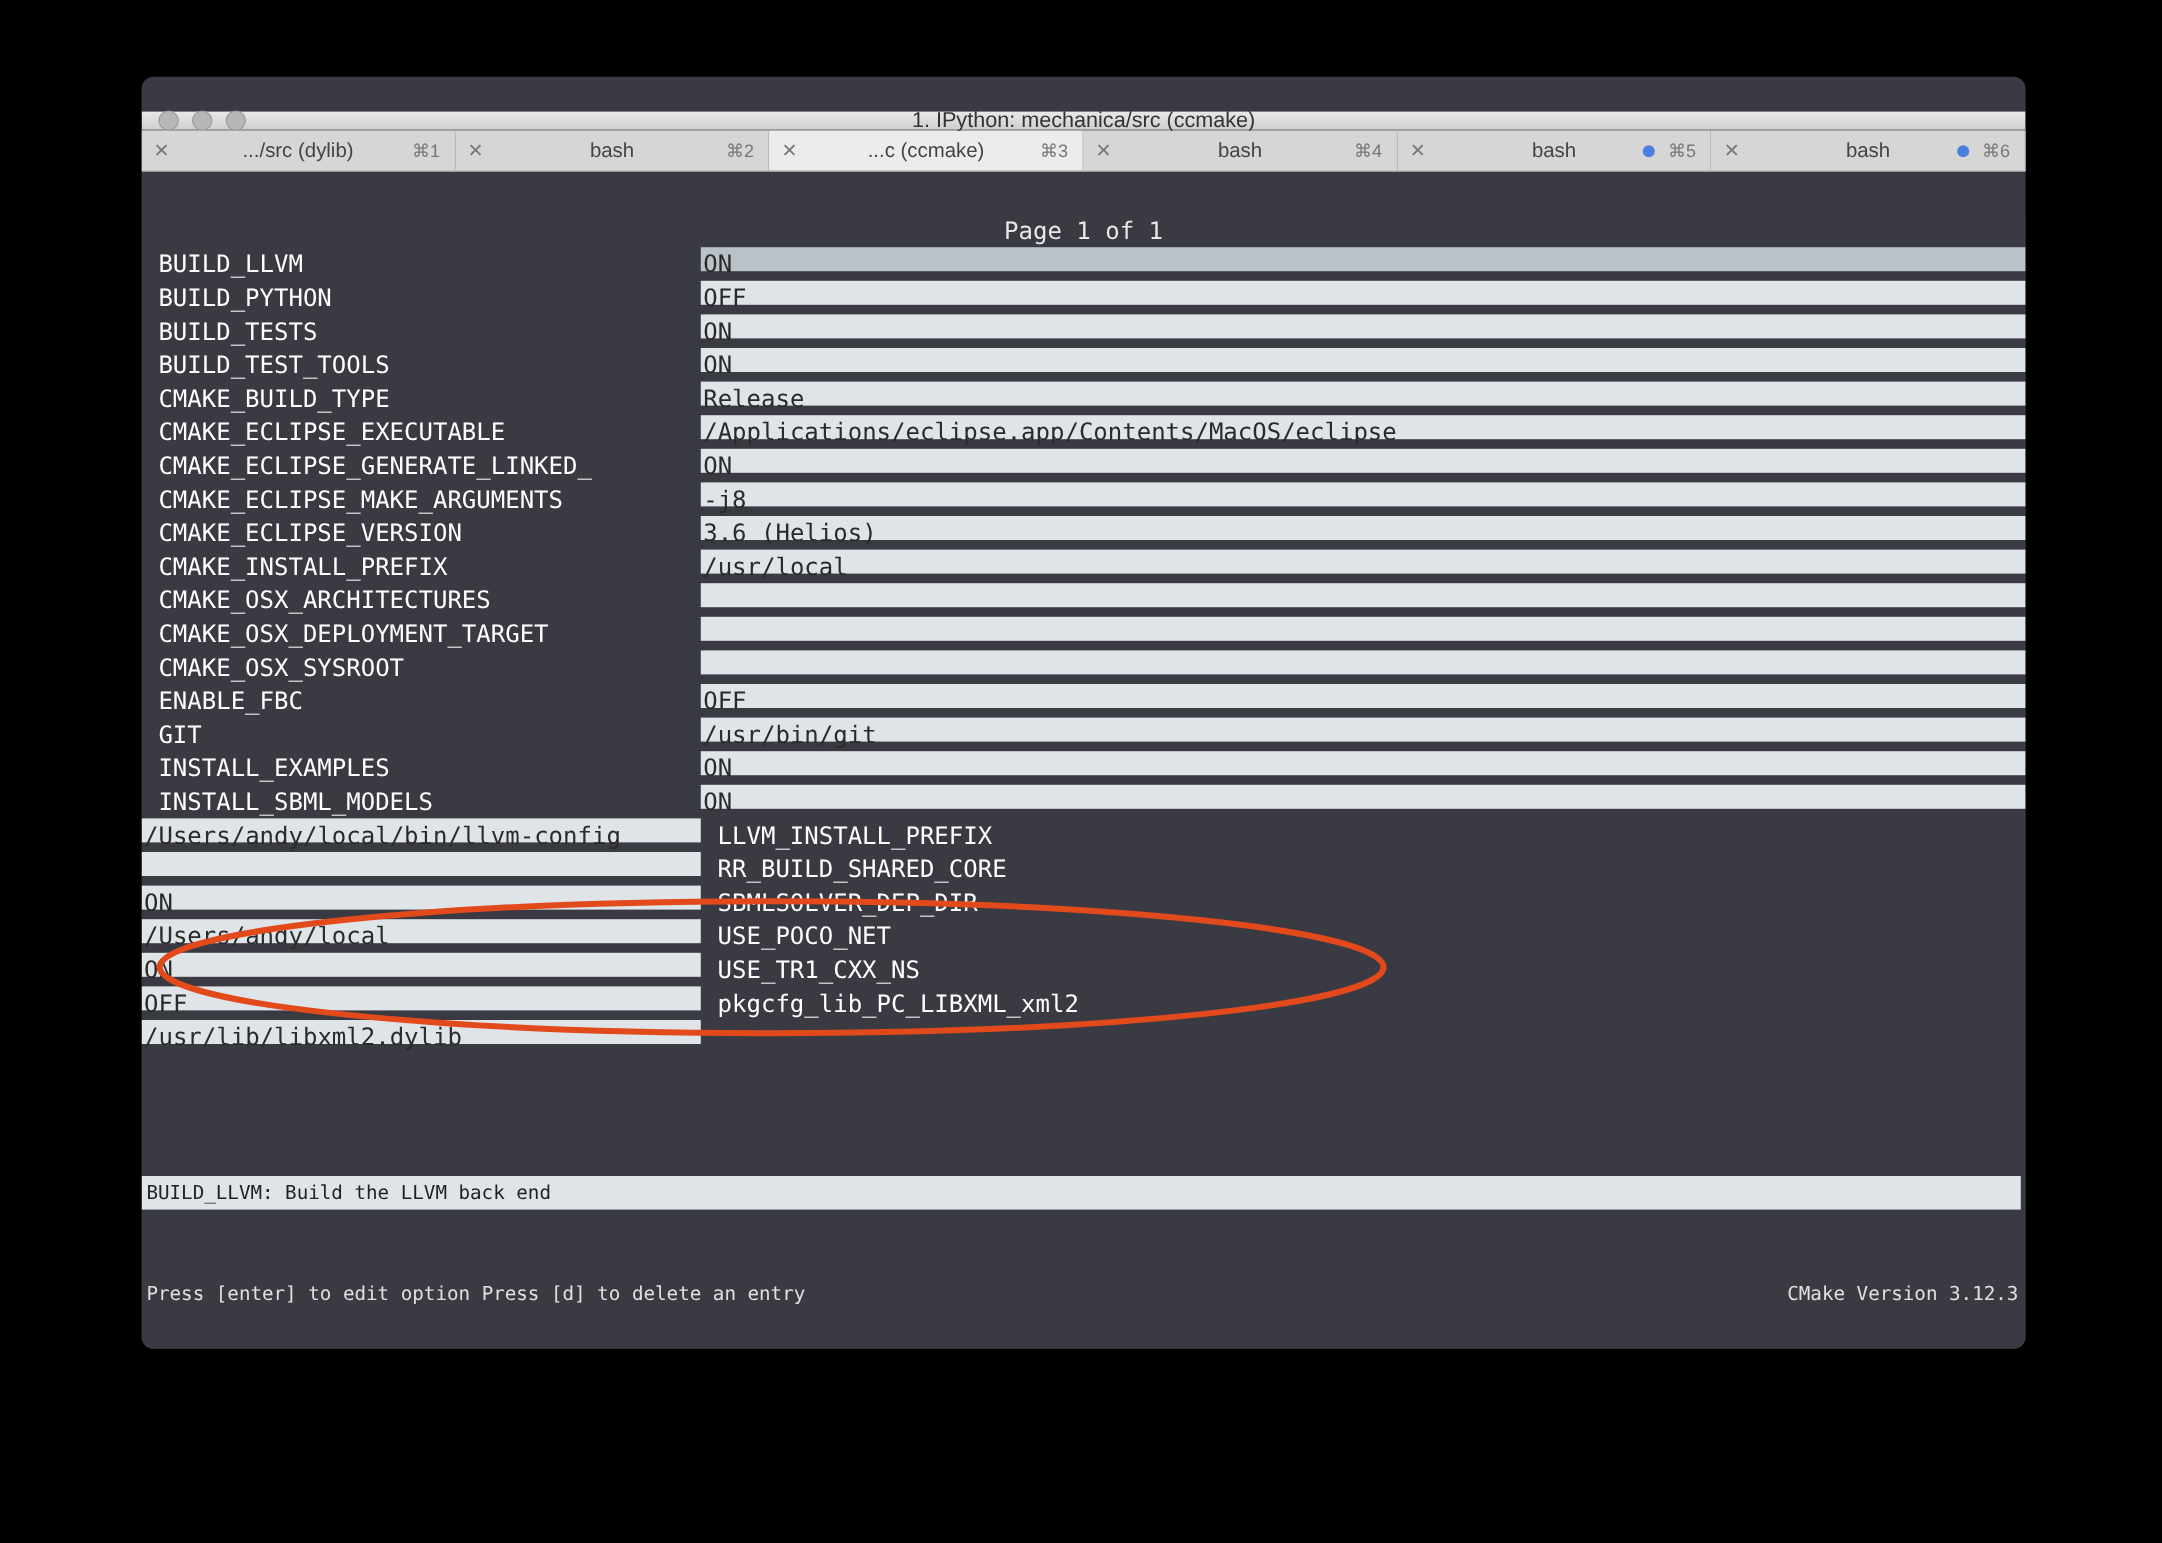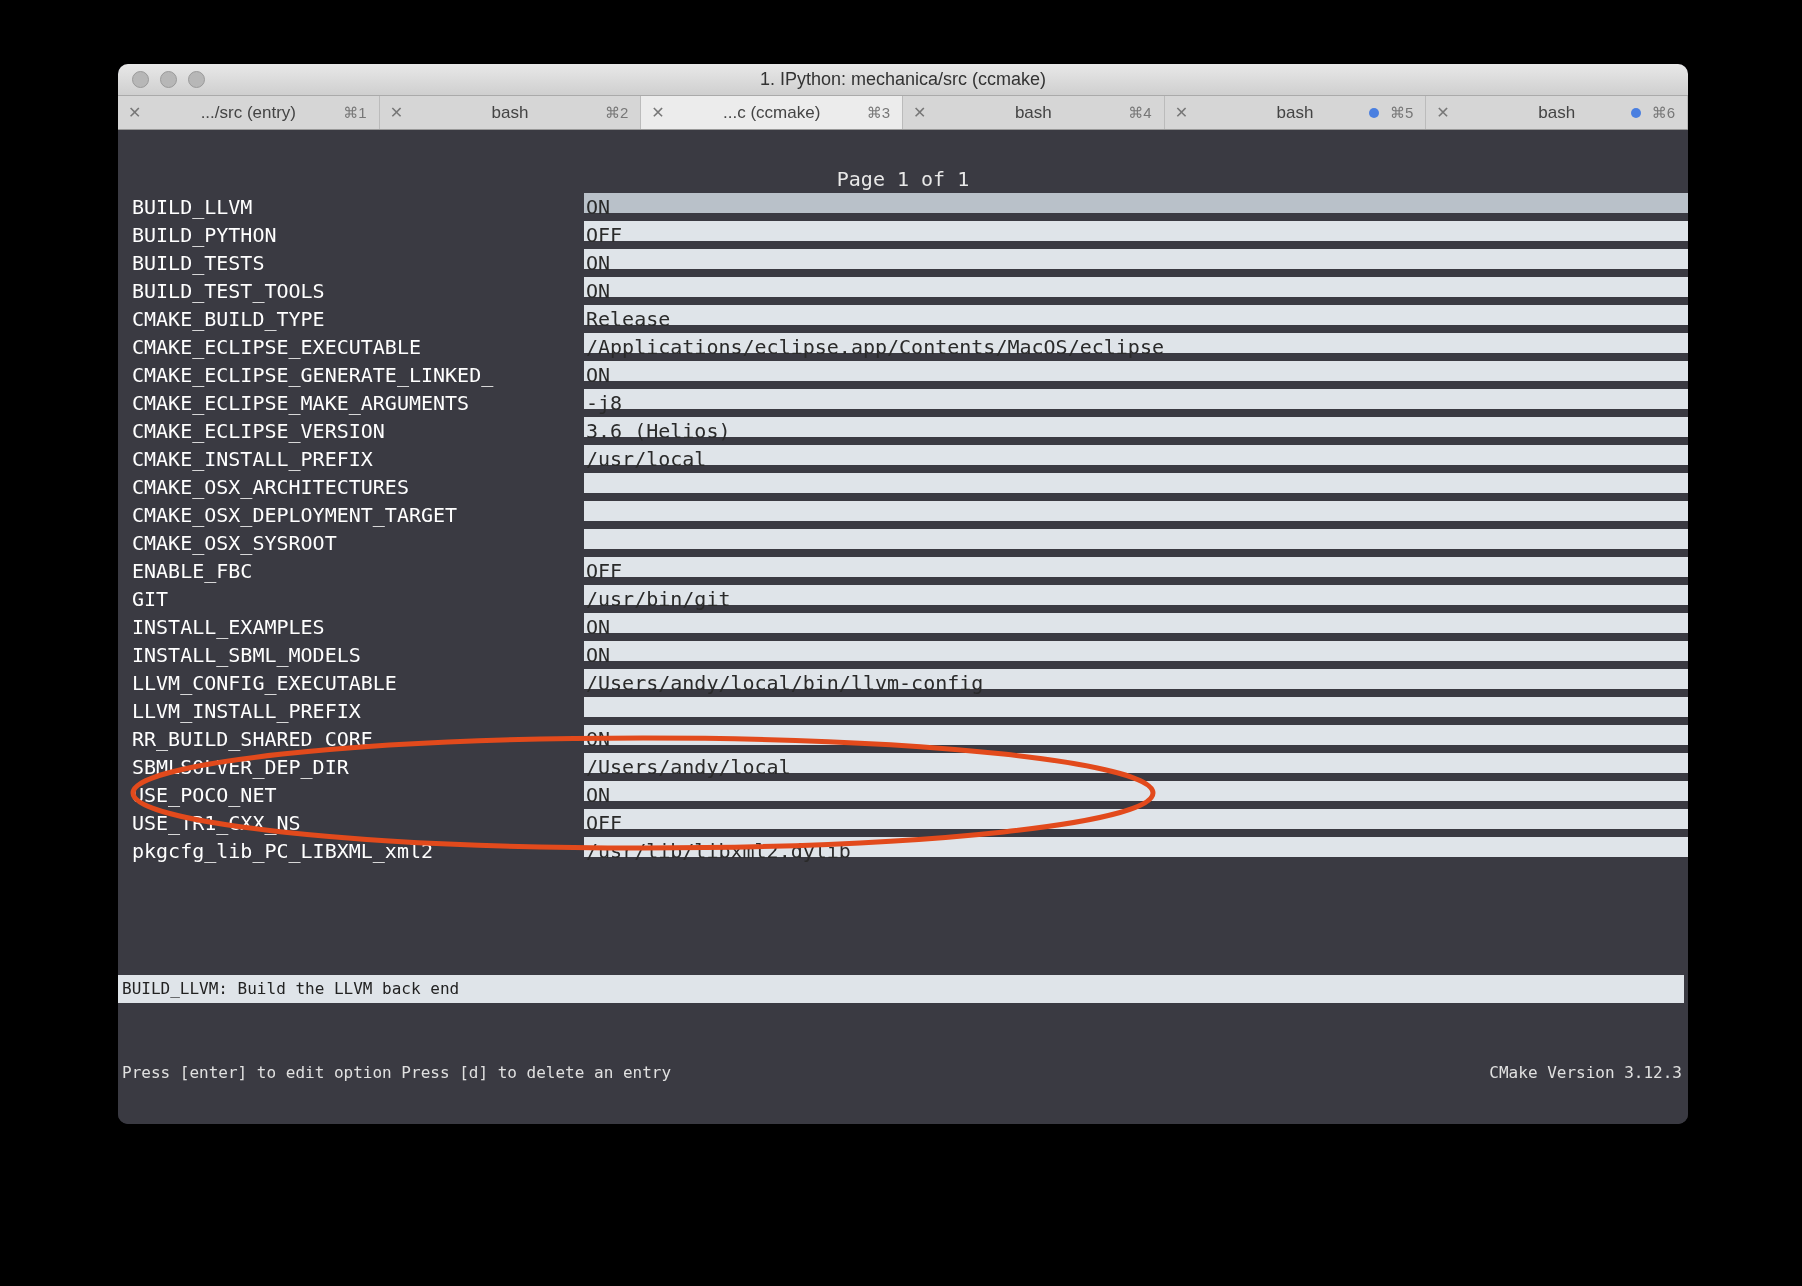--- a/index.html
+++ b/index.html
@@ -8,25 +8,26 @@
   .window {
     position: absolute;
     left: 118px; top: 64px;
     width: 1570px; height: 1060px;
     background: #3a3a42;
     border-radius: 10px;
     box-shadow: 0 10px 40px rgba(0,0,0,0.6);
     overflow: hidden;
   }
   .titlebar {
-    height: 32px;
+    height: 16px;
     background: linear-gradient(#e8e8e8, #cfcfcf);
     display: flex; align-items: center;
     position: relative;
     border-bottom: 1px solid #aaa;
+    margin-top: 29px;
   }
   .traffic { display: flex; gap: 11px; padding-left: 14px; }
   .tl { width: 17px; height: 17px; border-radius: 50%; background: #b7b7b7; border: 1px solid #9a9a9a; }
   .title-text {
     position: absolute; left: 0; right: 0; text-align: center;
     font-family: -apple-system, "Helvetica Neue", Arial, sans-serif;
     font-size: 18px; color: #333;
   }
   .tabbar {
     height: 34px; background: #dddddd; display: flex; border-bottom: 1px solid #999;
@@ -86,21 +87,21 @@
         <div class="tl"></div>
         <div class="tl"></div>
         <div class="tl"></div>
       </div>
       <div class="title-text">1. IPython: mechanica/src (ccmake)</div>
     </div>
 
     <div class="tabbar" id="tabbar">
         <div class="tab">
           <span class="x">✕</span>
-          <span>.../src (entry)</span>
+          <span>.../src (dylib)</span>
           <span class="sc">⌘1</span>
         </div>
         <div class="tab">
           <span class="x">✕</span>
           <span>bash</span>
           <span class="sc">⌘2</span>
         </div>
         <div class="tab active">
           <span class="x">✕</span>
           <span>...c (ccmake)</span>
@@ -155,21 +156,20 @@
           <div class="k">CMAKE_OSX_SYSROOT</div>
           <div class="v"></div>
           <div class="k">ENABLE_FBC</div>
           <div class="v">OFF</div>
           <div class="k">GIT</div>
           <div class="v">/usr/bin/git</div>
           <div class="k">INSTALL_EXAMPLES</div>
           <div class="v">ON</div>
           <div class="k">INSTALL_SBML_MODELS</div>
           <div class="v">ON</div>
-          <div class="k">LLVM_CONFIG_EXECUTABLE</div>
           <div class="v">/Users/andy/local/bin/llvm-config</div>
           <div class="k">LLVM_INSTALL_PREFIX</div>
           <div class="v"></div>
           <div class="k">RR_BUILD_SHARED_CORE</div>
           <div class="v">ON</div>
           <div class="k">SBMLSOLVER_DEP_DIR</div>
           <div class="v">/Users/andy/local</div>
           <div class="k">USE_POCO_NET</div>
           <div class="v">ON</div>
           <div class="k">USE_TR1_CXX_NS</div>

